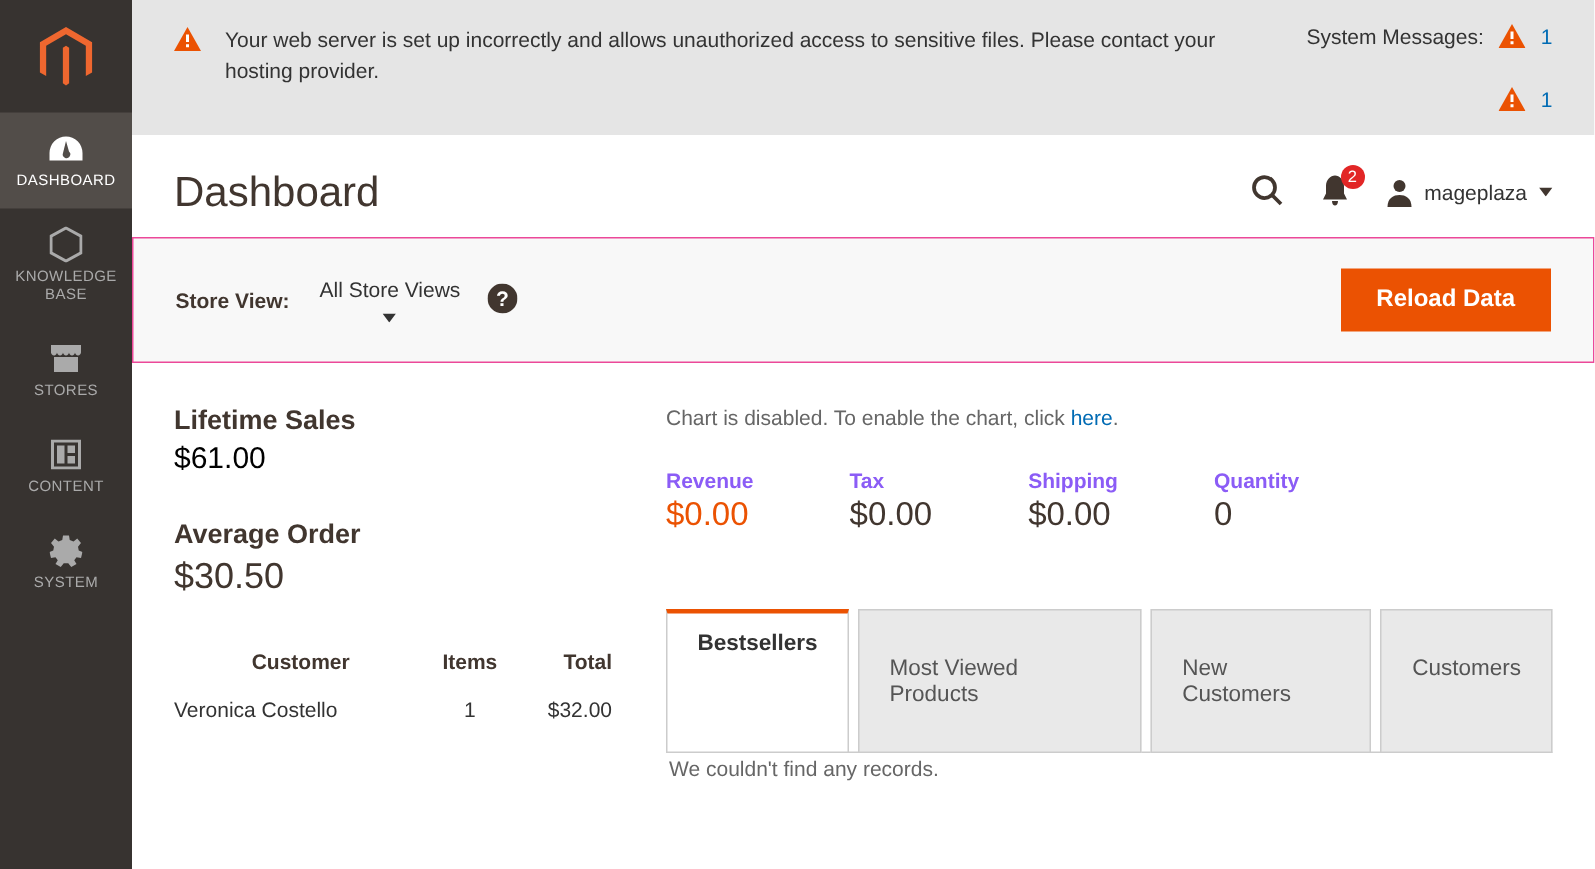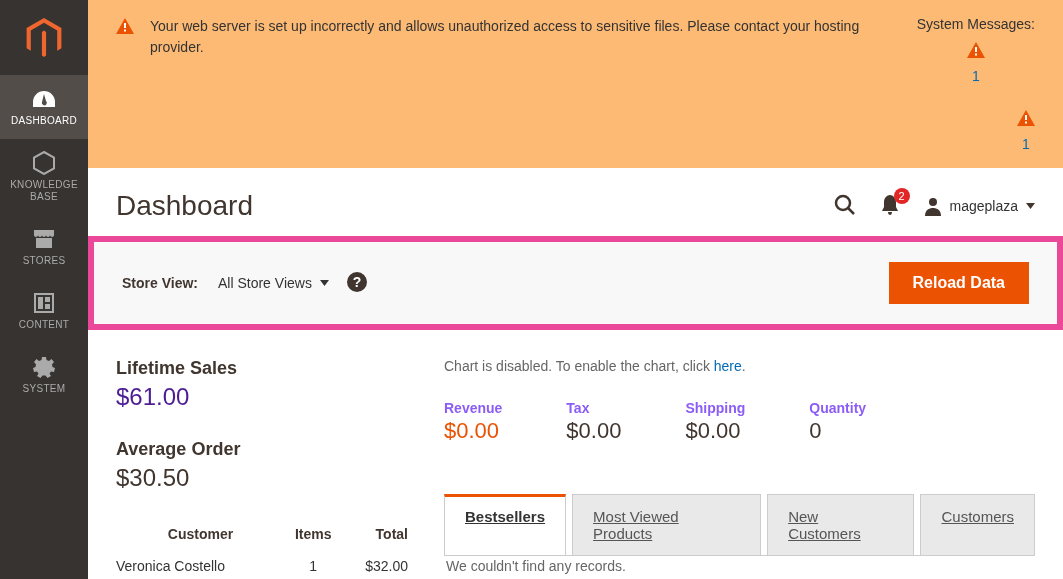--- a/index.html
+++ b/index.html
@@ -6,61 +6,61 @@
 body { font-family: 'Helvetica Neue', Arial, sans-serif; font-size: 14px; color: #333; background: #fff; width: 1063px; }
 .nav { position: fixed; left: 0; top: 0; bottom: 0; width: 88px; background: #373330; display: flex; flex-direction: column; align-items: center; }
 .logo-box { width: 88px; height: 75px; display: flex; align-items: center; justify-content: center; }
 .logo-svg { width: 36px; height: 40px; }
 .nav-item { width: 88px; padding: 10px 0 12px 0; text-align: center; cursor: pointer; }
 .nav-item.active { background: #524d49; }
 .nav-icon { width: 88px; height: 28px; display: flex; align-items: center; justify-content: center; margin-bottom: 2px; }
 .nav-label { font-size: 10px; color: #aaa; letter-spacing: 0.3px; line-height: 1.2; }
 .nav-item.active .nav-label { color: #fff; }
 .main { margin-left: 88px; }
-.sysmsg { background: #fdba74; padding: 16px 28px; display: flex; }
+.sysmsg { background: #e5e5e5; padding: 16px 28px; display: flex; }
 .sys-warn { width: 24px; flex-shrink: 0; padding-top: 2px; }
 .sys-text { flex: 1; color: #333; font-size: 14px; line-height: 1.5; padding-left: 10px; padding-right: 40px; }
 .sys-right { display: flex; flex-direction: column; align-items: flex-end; gap: 26px; }
-.sys-right-row { display: flex; align-items: center; gap: 10px; color: #333; flex-direction: column; }
+.sys-right-row { display: flex; align-items: center; gap: 10px; color: #333; }
 .sys-count { color: #006bb4; }
 .header { display: flex; align-items: center; padding: 22px 28px 14px 28px; }
 .page-title { font-size: 28px; color: #41362f; flex: 1; font-weight: 400; }
 .hdr-actions { display: flex; align-items: center; gap: 24px; }
 .hdr-icon { cursor: pointer; position: relative; }
 .badge { position: absolute; top: -6px; right: -10px; background: #e22626; color: #fff; font-size: 11px; width: 16px; height: 16px; border-radius: 50%; display: flex; align-items: center; justify-content: center; }
 .user-menu { display: flex; align-items: center; gap: 8px; cursor: pointer; color: #333; }
-.toolbar { background: #f8f8f8; border: 6px solid #ec4899; padding: 20px 28px; display: flex; align-items: center; }
+.toolbar { background: #f8f8f8; border: 1px solid #ec4899; padding: 20px 28px; display: flex; align-items: center; }
 .tb-label { font-weight: 600; color: #41362f; margin-right: 20px; }
-.tb-select { color: #333; display: flex; align-items: center; gap: 8px; cursor: pointer; }
+.tb-select { color: #333; display: flex; align-items: center; gap: 8px; cursor: pointer; flex-direction: column; }
 .tb-help { margin-left: 18px; cursor: pointer; }
 .tb-spacer { flex: 1; }
 .btn-primary { background: #eb5202; color: #fff; border: none; padding: 12px 24px; font-size: 16px; font-weight: 600; cursor: pointer; }
 .content { display: flex; padding: 28px; gap: 36px; }
 .col-left { width: 292px; }
 .col-right { flex: 1; }
 .stat-label { font-size: 18px; font-weight: 600; color: #41362f; }
-.stat-value { font-size: 24px; color: #4c1d95; font-weight: 400; margin-top: 4px; }
+.stat-value { font-size: 20px; color: #000000; font-weight: 400; margin-top: 4px; }
 .stat-value-dark { font-size: 24px; color: #41362f; font-weight: 400; margin-top: 4px; }
 .stat-block { margin-bottom: 28px; }
 .section-title { font-size: 18px; font-weight: 600; color: #41362f; margin-bottom: 10px; }
 .orders-table { width: 100%; border-collapse: collapse; }
 .orders-table th { text-align: center; font-size: 14px; font-weight: 600; color: #41362f; padding: 6px 0; }
 .orders-table th:nth-child(2) { text-align: center; }
 .orders-table th:nth-child(3) { text-align: right; }
 .orders-table td { padding: 10px 0; font-size: 14px; color: #333; }
 .orders-table td:nth-child(2) { text-align: center; }
 .orders-table td:nth-child(3) { text-align: right; }
 .chart-note { color: #666; font-size: 14px; margin-bottom: 26px; }
 .chart-note a { color: #006bb4; text-decoration: none; }
 .metrics { display: flex; gap: 64px; margin-bottom: 50px; }
 .metric-label { font-size: 14px; font-weight: 600; color: #8b5cf6; }
 .metric-value { font-size: 22px; color: #41362f; margin-top: 2px; }
 .metric-value.accent { color: #eb5202; }
 .tabs { display: flex; gap: 6px; }
-.tab { border: 1px solid #ccc; background: #e9e9e9; color: #555; padding: 13px 20px; font-size: 15px; cursor: pointer; position: relative; text-decoration: underline; }
+.tab { border: 1px solid #ccc; background: #e9e9e9; color: #555; padding: 30px 20px; font-size: 15px; cursor: pointer; position: relative; }
 .tab.active { background: #fff; color: #333; font-weight: 600; border-top: 3px solid #eb5202; padding-top: 11px; }
 .tab-panel { border-top: 1px solid #ccc; margin-top: -1px; padding: 2px 2px; color: #666; font-size: 14px; }
 .warn-tri { width: 18px; height: 16px; }
 </style>
 </head>
 <body>
 
 <div class="nav">
   <div class="logo-box">
     <svg class="logo-svg" viewBox="0 0 100 115">

